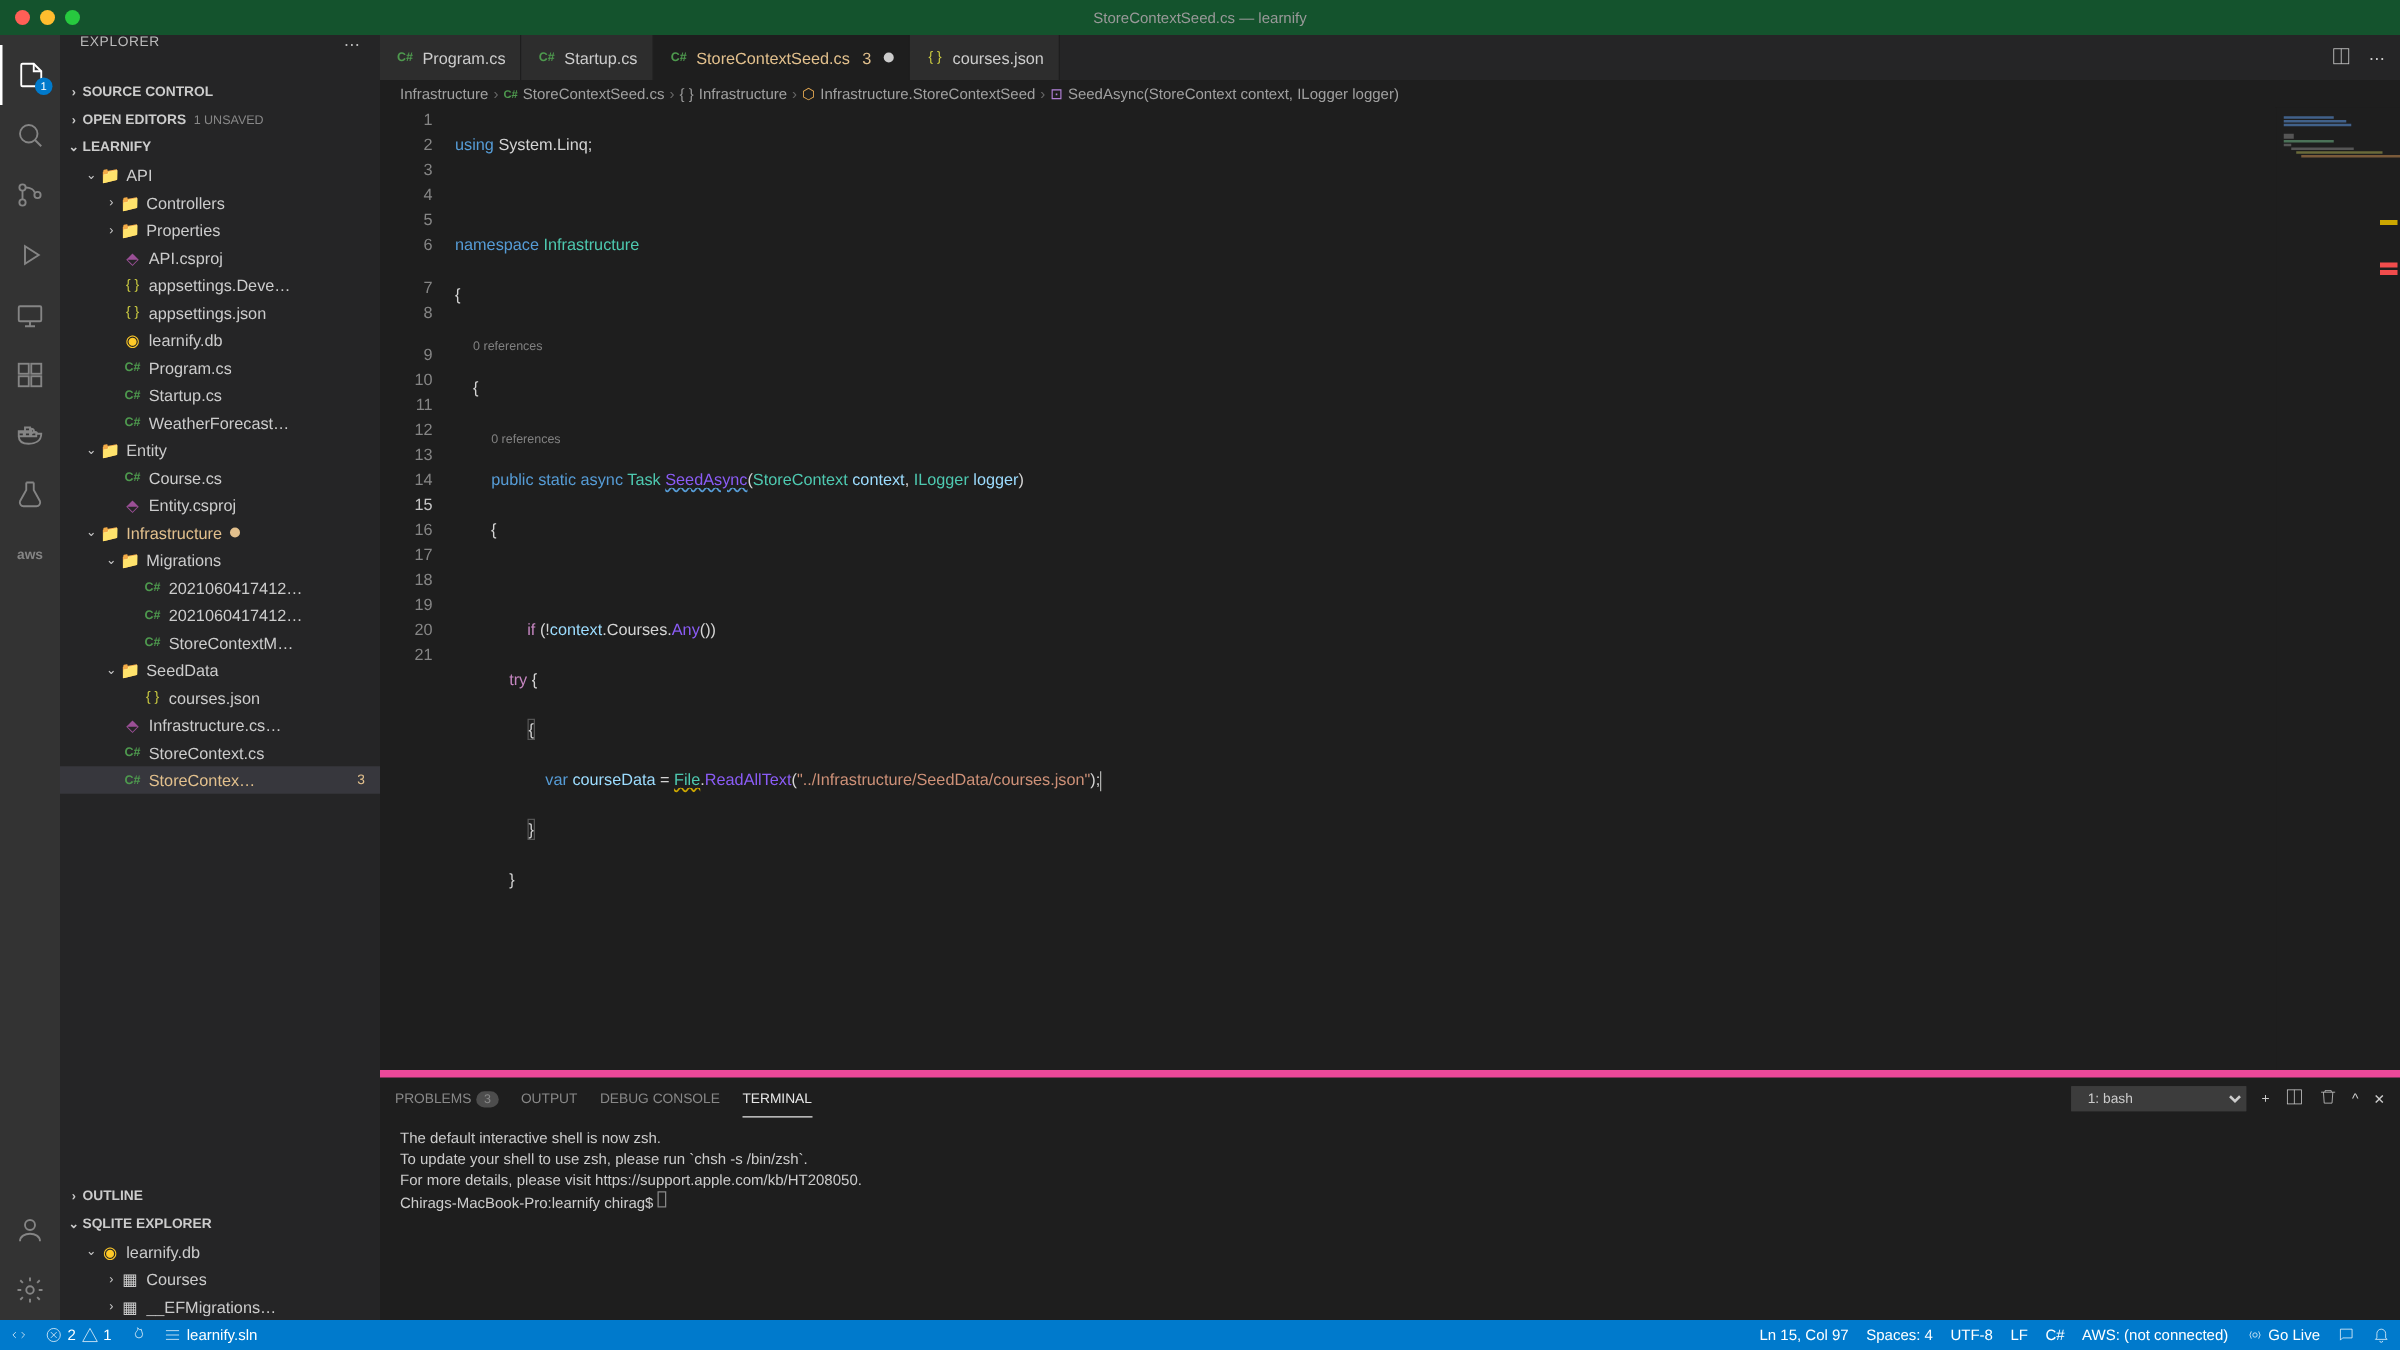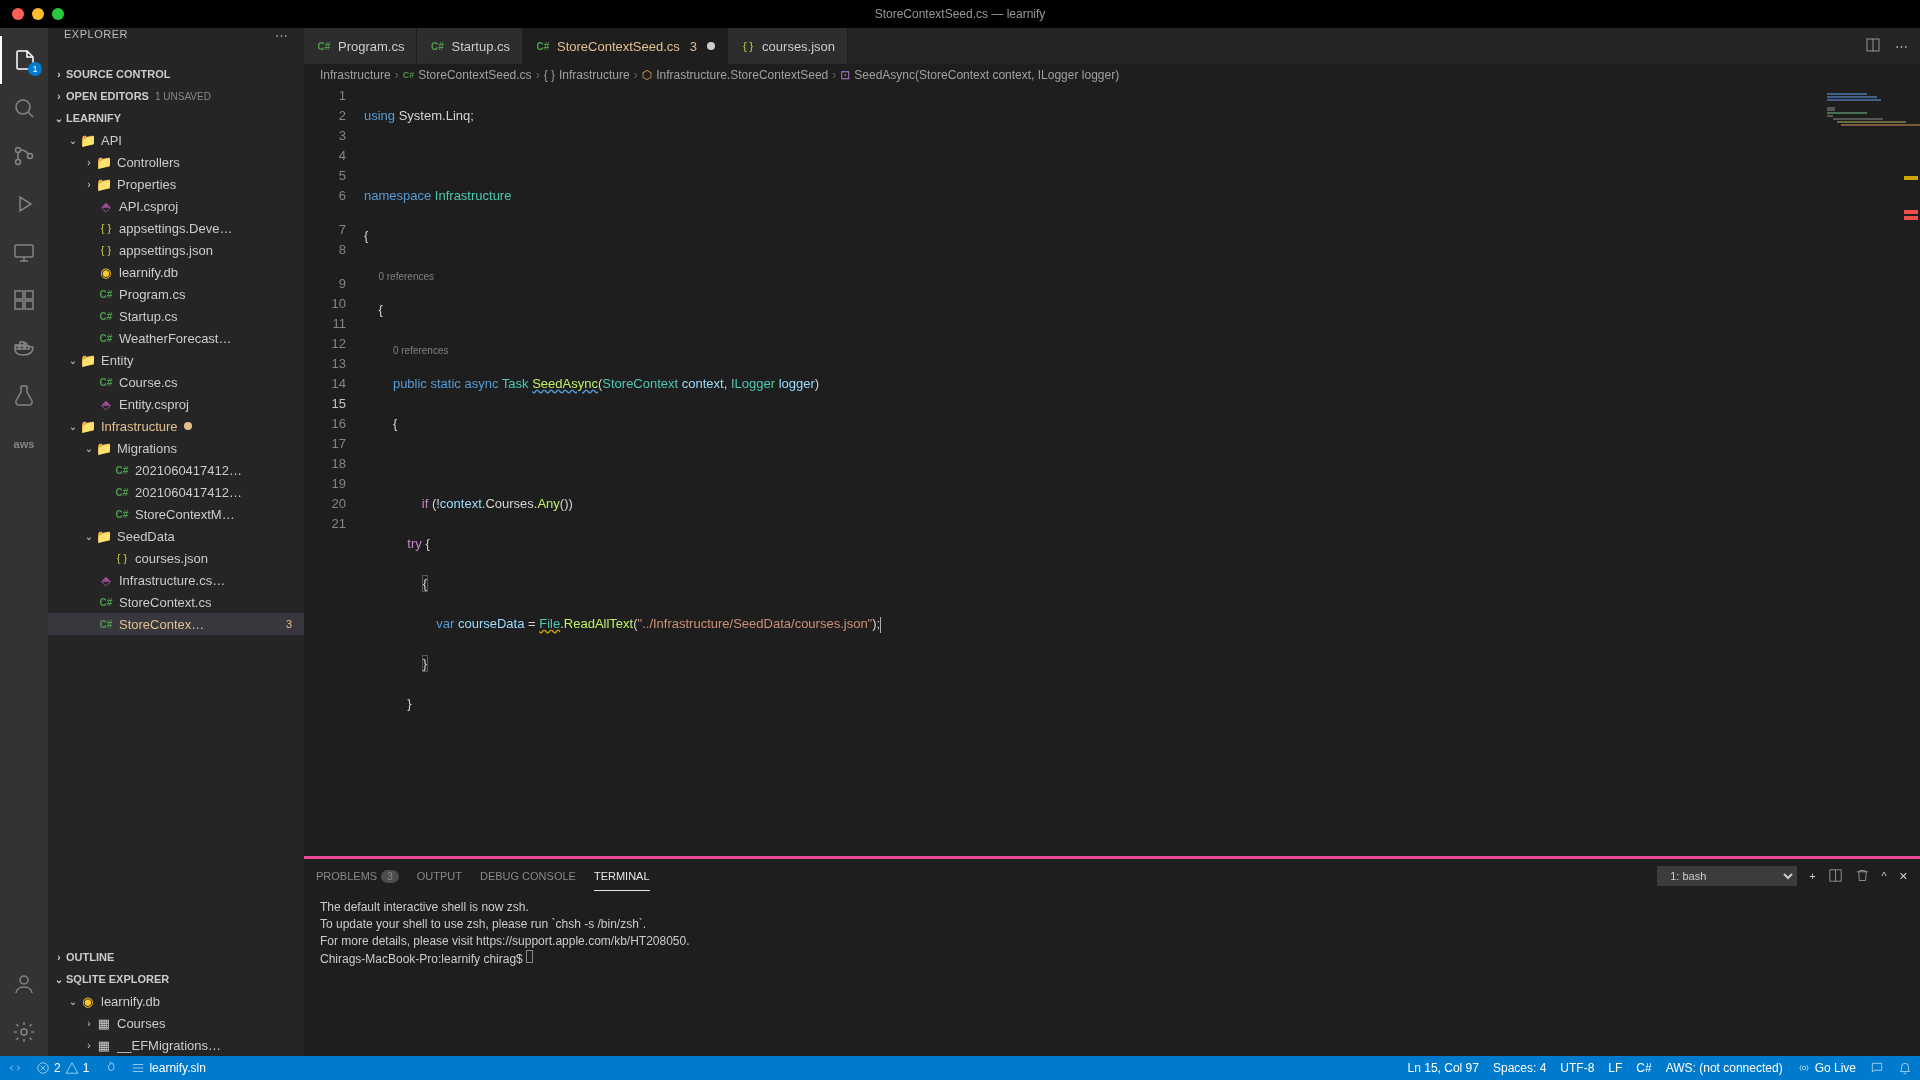--- a/index.html
+++ b/index.html
@@ -1,18 +1,18 @@
 <!DOCTYPE html>
 <html><head>
 <meta charset="utf-8">
 <style>
 * { margin: 0; padding: 0; box-sizing: border-box; font-family: -apple-system, 'SF Pro Text', 'Segoe UI', sans-serif; }
 body { background: #1e1e1e; color: #cccccc; width: 1920px; height: 1080px; overflow: hidden; font-size: 13px; }
 .window { display: flex; flex-direction: column; height: 100%; }
-.titlebar { height: 28px; background: #000000; display: flex; align-items: center; position: relative; }
+.titlebar { height: 28px; background: #14532d; display: flex; align-items: center; position: relative; }
 .traffic-lights { display: flex; gap: 8px; margin-left: 12px; }
 .tl { width: 12px; height: 12px; border-radius: 50%; }
 .tl-close { background: #ff5f56; }
 .tl-min { background: #ffbd2e; }
 .tl-max { background: #27c93f; }
 .title-text { position: absolute; left: 50%; transform: translateX(-50%); color: #999; font-size: 12px; }
 .main-area { display: flex; flex: 1; overflow: hidden; }
 .activity-bar { width: 48px; background: #333333; display: flex; flex-direction: column; align-items: center; padding-top: 8px; }
 .ab-icon { width: 48px; height: 48px; display: flex; align-items: center; justify-content: center; cursor: pointer; position: relative; }
 .ab-icon.active { border-left: 2px solid #fff; }
@@ -53,26 +53,26 @@
 .breadcrumbs .bc-item { display: flex; align-items: center; gap: 4px; }
 .code-area { flex: 1; display: flex; font-family: 'SF Mono', Menlo, monospace; font-size: 13px; line-height: 20px; overflow: hidden; position: relative; }
 .gutter { width: 60px; text-align: right; color: #858585; padding-right: 18px; user-select: none; }
 .gutter .ln { height: 20px; }
 .code-content { flex: 1; white-space: pre; color: #d4d4d4; }
 .code-content .line { height: 20px; }
 .minimap { width: 100px; background: #1e1e1e; border-left: 1px solid #1e1e1e; position: absolute; right: 0; top: 0; bottom: 0; }
 .minimap-bar { height: 2px; margin: 1px 6px; }
 .k-blue { color: #569cd6; }
 .k-teal { color: #4ec9b0; }
-.k-yellow { color: #bef264; }
+.k-yellow { color: #8b5cf6; }
 .k-lightblue { color: #9cdcfe; }
 .k-string { color: #ce9178; }
 .k-gray { color: #808080; font-size: 10px; }
 .k-purple { color: #c586c0; }
-.panel { height: 200px; border-top: 3px solid #ec4899; display: flex; flex-direction: column; background: #1e1e1e; }
+.panel { height: 200px; border-top: 6px solid #ec4899; display: flex; flex-direction: column; background: #1e1e1e; }
 .panel-tabs { height: 34px; display: flex; align-items: center; padding: 0 12px; gap: 18px; font-size: 11px; }
 .ptab { text-transform: uppercase; color: #888; cursor: pointer; padding: 8px 0; }
 .ptab.active { color: #e7e7e7; border-bottom: 1px solid #e7e7e7; }
 .ptab .count { background: #4d4d4d; border-radius: 9px; padding: 1px 6px; margin-left: 4px; font-size: 10px; }
 .panel-right { margin-left: auto; display: flex; align-items: center; gap: 12px; }
 .term-select { background: #3c3c3c; border: 1px solid #3c3c3c; color: #ccc; padding: 2px 8px; font-size: 11px; min-width: 140px; }
 .panel-body { flex: 1; padding: 6px 16px; font-family: 'SF Mono', Menlo, monospace; font-size: 12px; line-height: 17px; color: #ccc; white-space: pre-wrap; overflow: auto; }
 .statusbar { height: 24px; background: #007acc; display: flex; align-items: center; color: #fff; font-size: 12px; padding: 0 8px; gap: 14px; }
 .sb-item { display: flex; align-items: center; gap: 4px; cursor: pointer; }
 .sb-spacer { flex: 1; }

